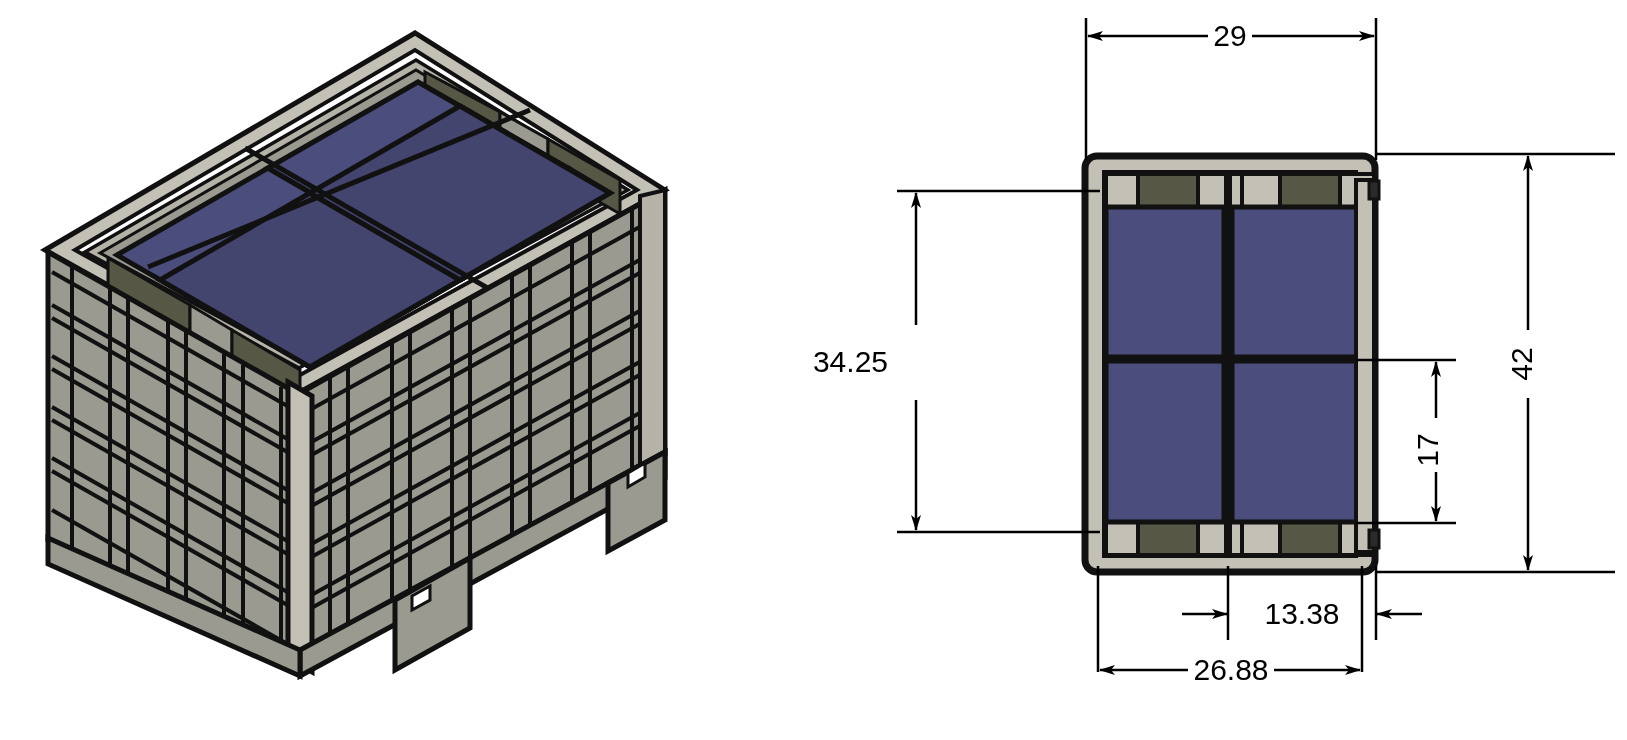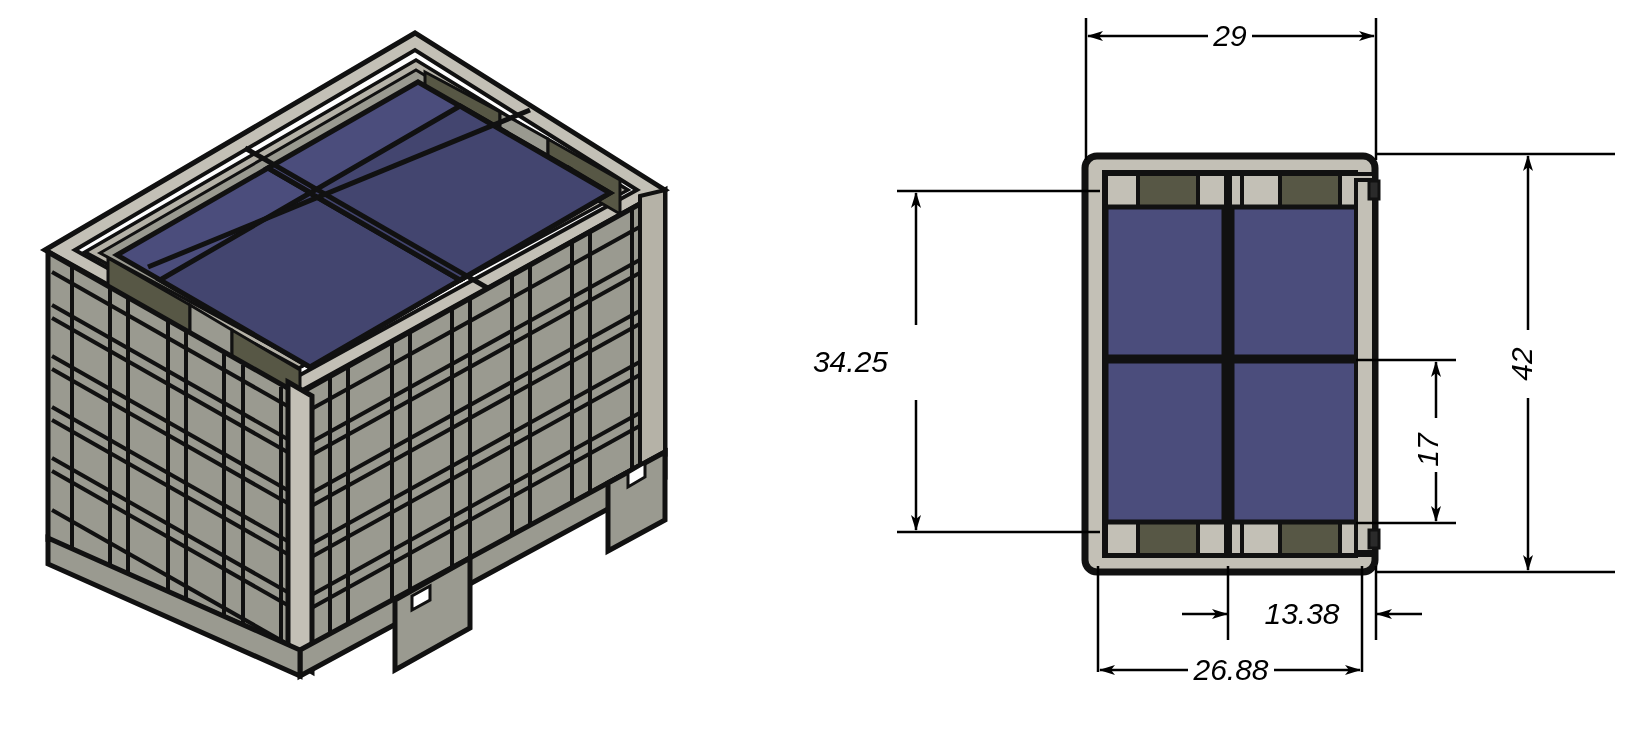--- a/index.html
+++ b/index.html
@@ -12,21 +12,20 @@
     font-family: "Liberation Sans", sans-serif;
     width: 1627px;
     height: 740px;
     overflow: hidden;
   }
   #drawing-sheet {
     position: relative;
     width: 1627px;
     height: 740px;
     background: #ffffff;
-    font-style: italic;
   }
   #drawing-sheet svg {
     display: block;
   }
   .dim-text {
     font-family: "Liberation Sans", sans-serif;
     font-size: 30px;
     fill: #000000;
     dominant-baseline: middle;
   }

